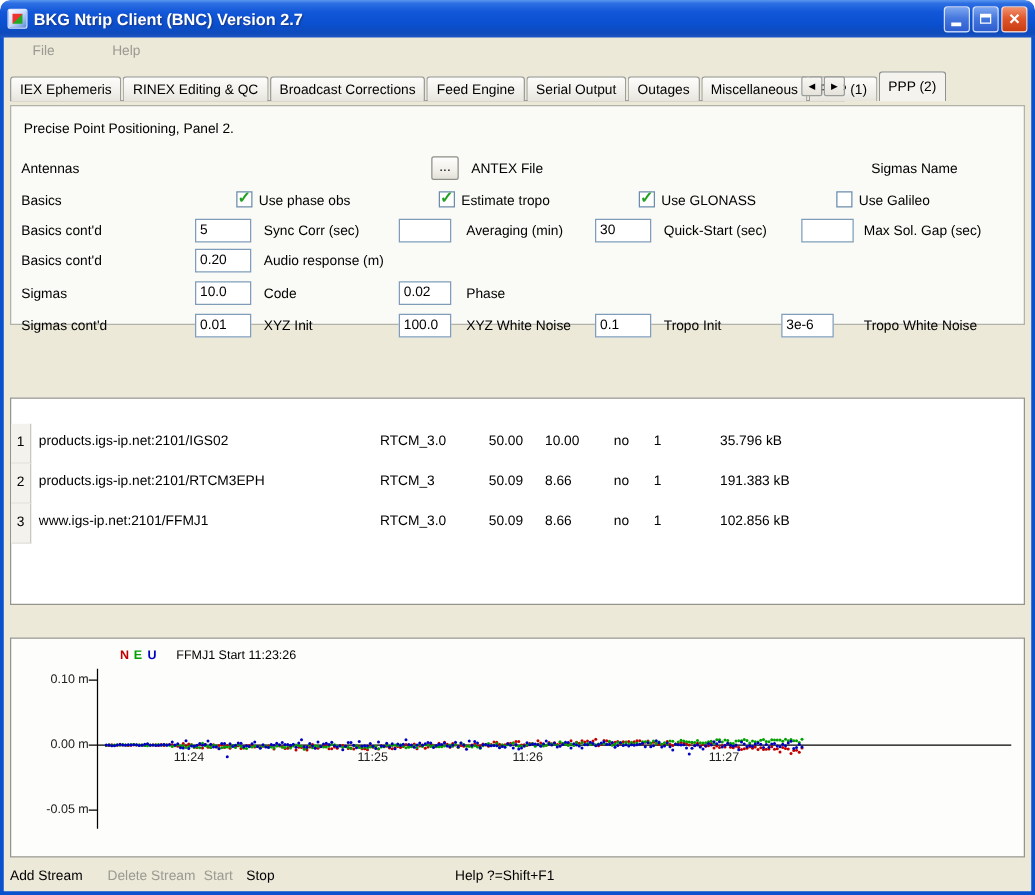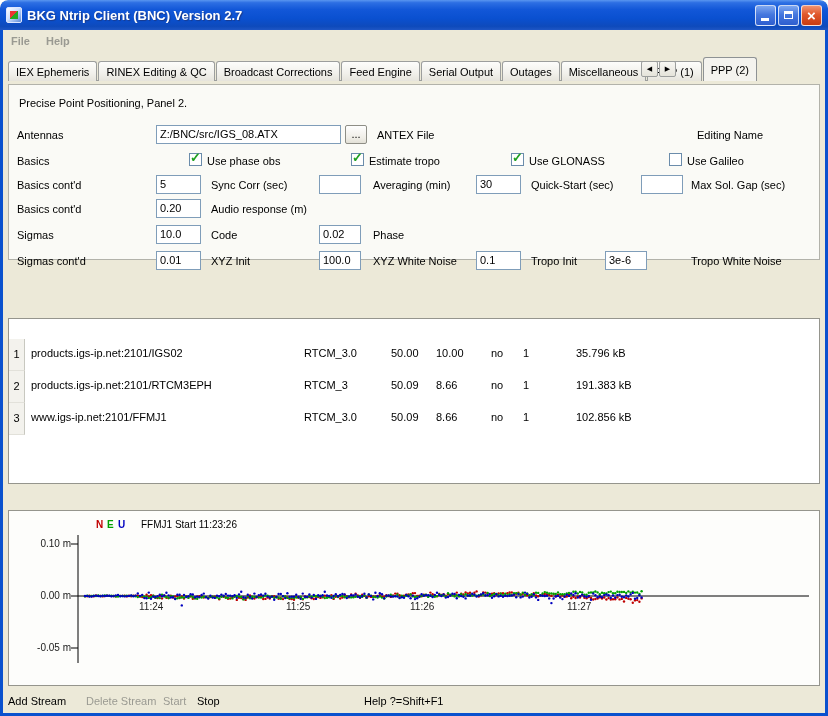--- a/index.html
+++ b/index.html
@@ -25,21 +25,21 @@
   .wbtn { width:21px; height:21px; border-radius:3px; border:1px solid rgba(255,255,255,.75);
     position:relative; display:flex; align-items:center; justify-content:center; }
   .wbtn.min, .wbtn.max { background: linear-gradient(180deg,#7EA7F0 0%,#4577DE 45%,#2E5ECF 100%); }
   .wbtn.close { background: linear-gradient(180deg,#F1926F 0%,#E0572B 45%,#C93C12 100%); }
   .glyph-min { position:absolute; left:5px; bottom:4px; width:8px; height:3px; background:#fff; }
   .glyph-max { width:9px; height:8px; border:1px solid #fff; border-top:3px solid #fff; }
   .glyph-close { color:#fff; font-weight:bold; font-size:15px; line-height:15px; }
 
   
   .menubar { position:absolute; left:3px; top:30px; width:822px; height:22px; background:#ECE9D8; display:flex; align-items:center; }
-  .menuitem { padding:0 8px; color:#9a9a92; line-height:22px;font-weight:bold; }
+  .menuitem { padding:0 23px; color:#9a9a92; line-height:22px; }
 
   
   .tabbar { position:absolute; left:8px; top:57px; width:668px; height:24px; }
   .tabline { position:absolute; left:0; bottom:0; width:100%; height:1px; background:#9C9E9D; }
   .tabs-flex { position:absolute; left:0; bottom:0; display:flex; align-items:flex-end; }
   .tab { height:20px; padding:0 7px; margin-right:1px; display:flex; align-items:center; white-space:nowrap;
     background: linear-gradient(180deg,#FDFDFB 0%,#F1F0EB 60%,#E6E4DC 100%);
     border:1px solid #9C9E9D; border-bottom:none; border-radius:3px 3px 0 0; position:relative; cursor:default; }
   .tab.selected { height:24px; background:#F4F3EE; z-index:3; border-color:#8E9294; }
   .tabscroll { position:absolute; bottom:4px; width:17px; height:16px; border:1px solid #9C9E9D; border-radius:2px;
@@ -147,24 +147,23 @@
       </div>
     <div class="tabscroll sr">
         <span>▶</span>
       </div>
   </div>
 
   <div class="form-panel">
     <div class="caption">Precise Point Positioning, Panel 2.</div>
 
     <span class="lbl" style="left:8px;top:44px">Antennas</span>
-    <div class="tb" style="left:147px;top:40px;width:185px">Z:/BNC/src/IGS_08.ATX</div>
     <div class="btn3d" style="left:336px;top:40px;width:22px">...</div>
     <span class="lbl" style="left:368px;top:44px">ANTEX File</span>
-    <span class="lbl" style="left:688px;top:44px">Editing Name</span>
+    <span class="lbl" style="left:688px;top:44px">Sigmas Name</span>
 
     <span class="lbl" style="left:8px;top:70px">Basics</span>
     <span class="cb checked" style="left:180px;top:68px">
         <span class="tick">✓</span>
       </span>
     <span class="lbl" style="left:198px;top:70px">Use phase obs</span>
     <span class="cb checked" style="left:342px;top:68px">
         <span class="tick">✓</span>
       </span>
     <span class="lbl" style="left:360px;top:70px">Estimate tropo</span>
@@ -195,21 +194,21 @@
     <div class="tb" style="left:310px;top:140px;width:42px">0.02</div>
     <span class="lbl" style="left:364px;top:144px">Phase</span>
 
     <span class="lbl" style="left:8px;top:170px">Sigmas cont'd</span>
     <div class="tb" style="left:147px;top:166px;width:45px">0.01</div>
     <span class="lbl" style="left:202px;top:170px">XYZ Init</span>
     <div class="tb" style="left:310px;top:166px;width:42px">100.0</div>
     <span class="lbl" style="left:364px;top:170px">XYZ White Noise</span>
     <div class="tb" style="left:467px;top:166px;width:45px">0.1</div>
     <span class="lbl" style="left:522px;top:170px">Tropo Init</span>
-    <div class="tb" style="left:596px;top:166px;width:42px">3e-6</div>
+    <div class="tb" style="left:616px;top:166px;width:42px">3e-6</div>
     <span class="lbl" style="left:682px;top:170px">Tropo White Noise</span>
   </div>
 
   <div class="grid">
 
     <div class="grow" style="top:20px">
       <div class="gnum">1</div>
       <div class="gc" style="left:22px">products.igs-ip.net:2101/IGS02</div>
       <div class="gc" style="left:295px">RTCM_3.0</div>
       <div class="gc" style="left:382px">50.00</div>

